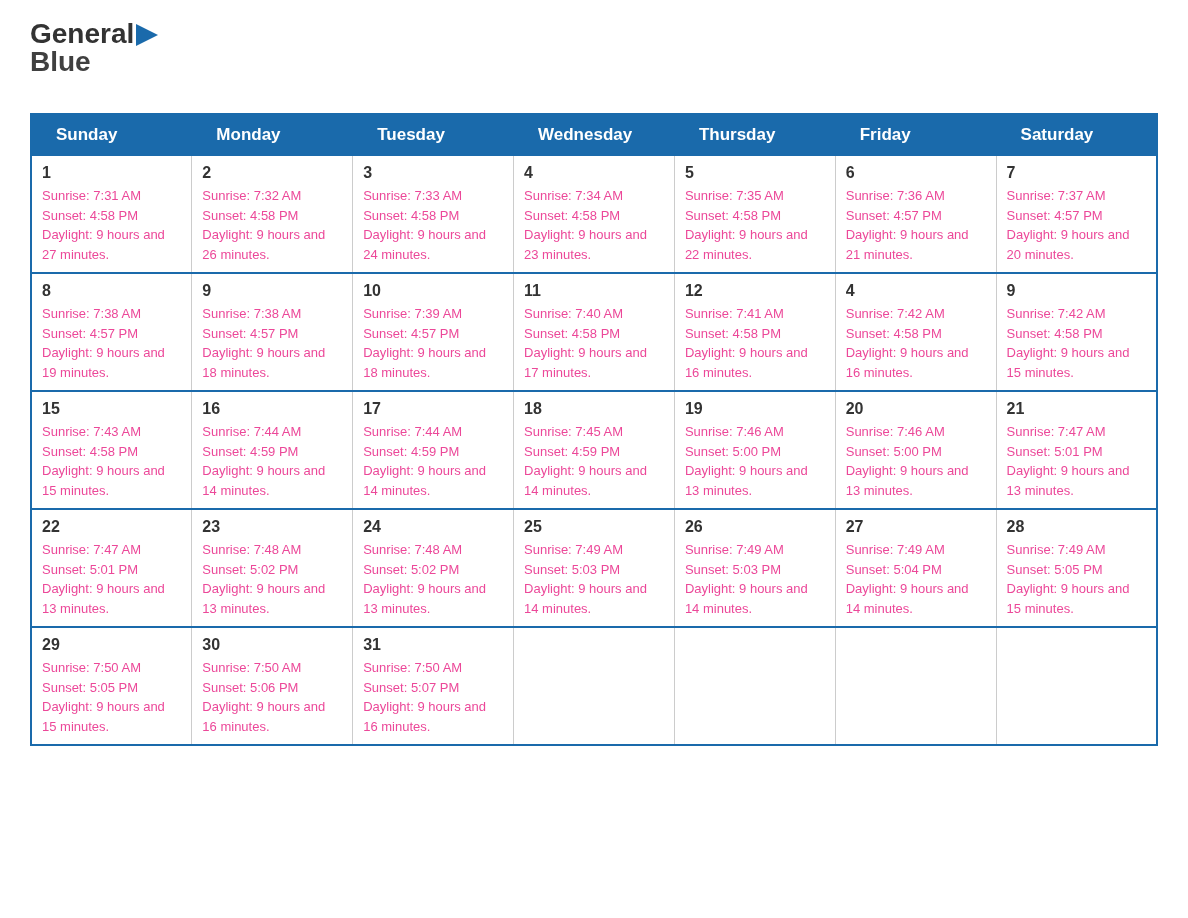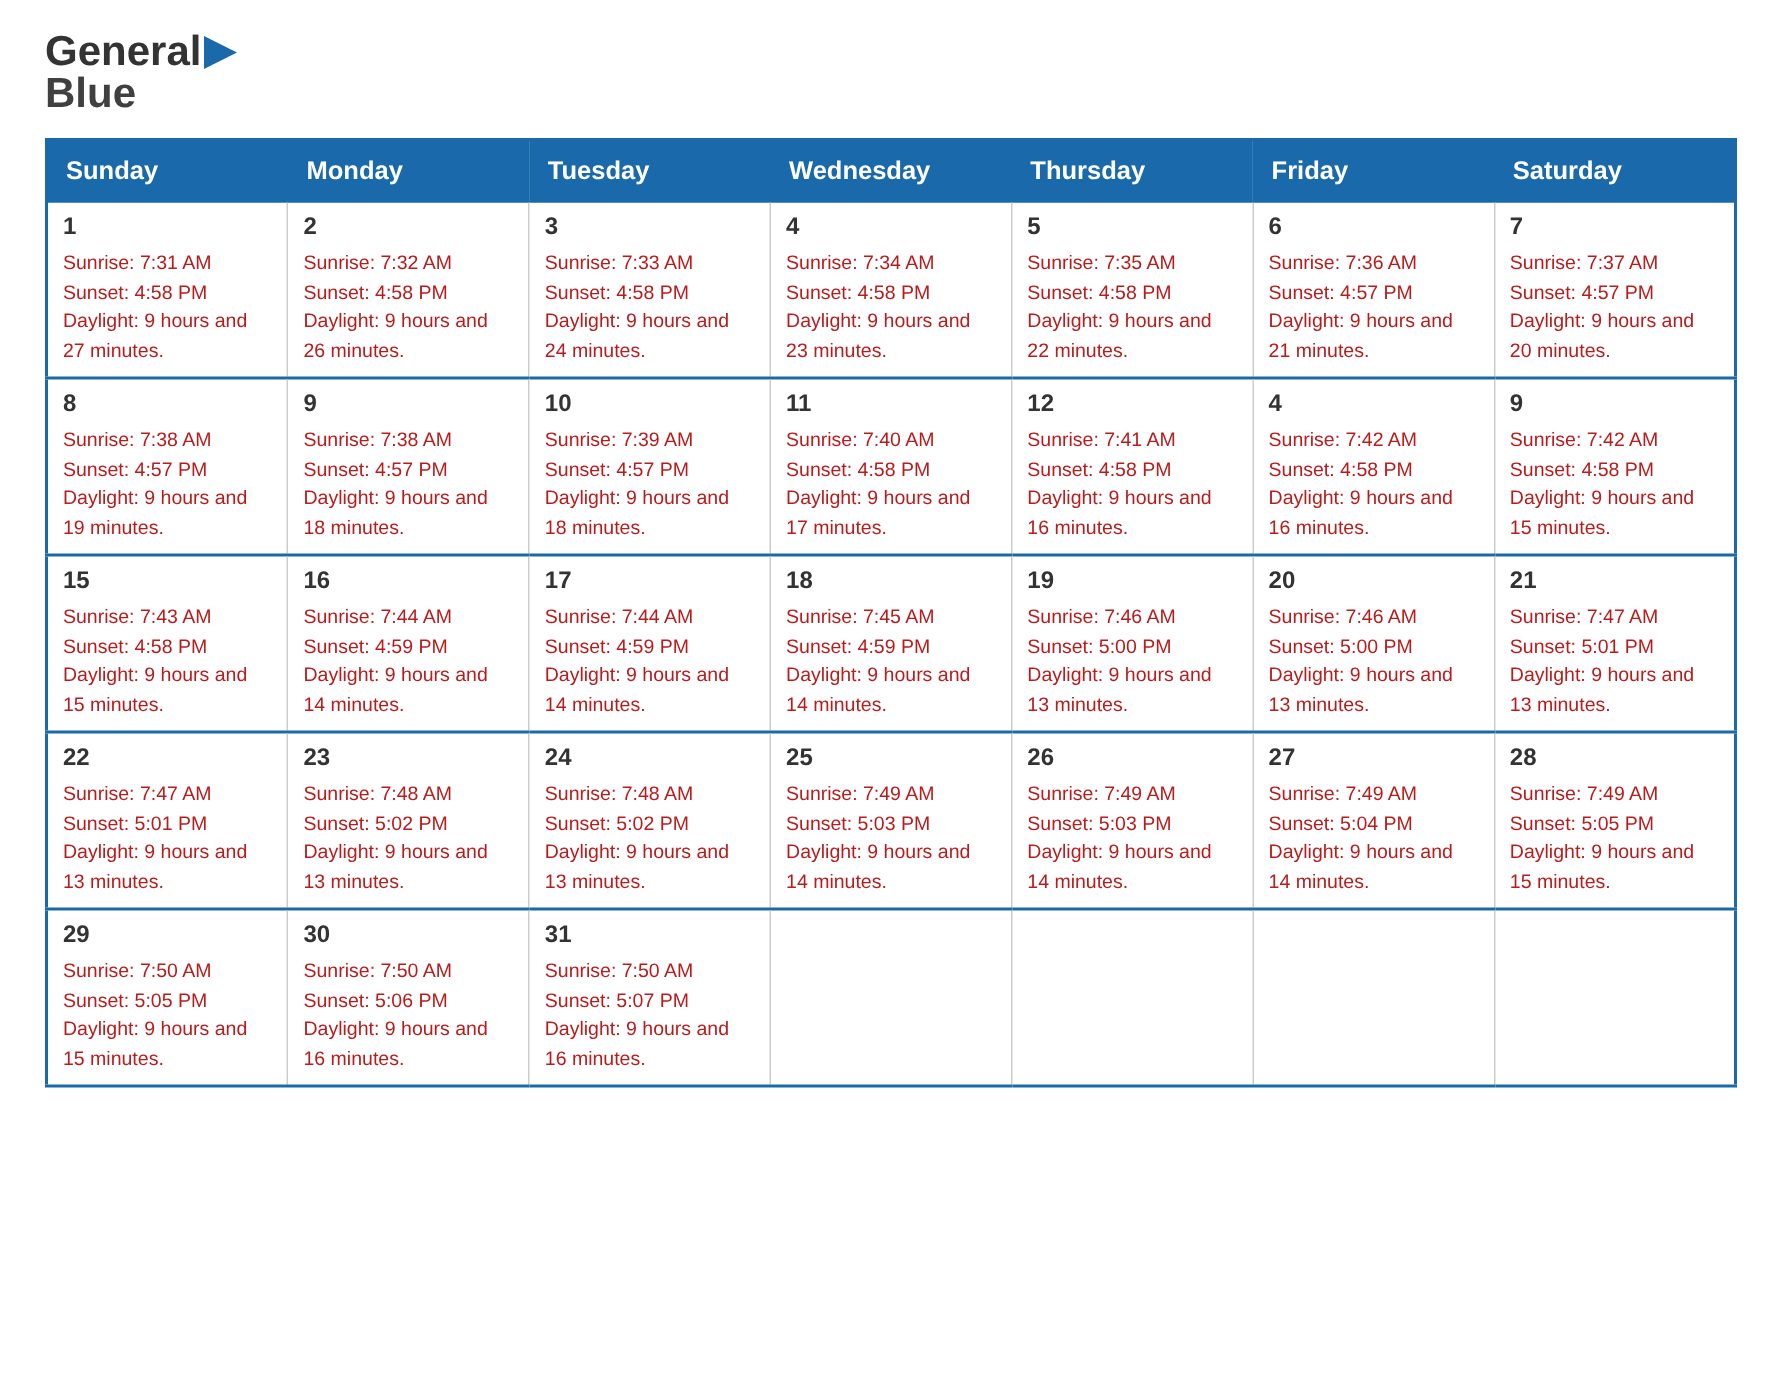--- a/index.html
+++ b/index.html
@@ -7,21 +7,21 @@
       font-family: Arial, sans-serif;
       background: #fff;
       width: 1188px;
       min-height: 918px;
       padding: 20px 30px;
     }
     .header {
       display: flex;
       justify-content: space-between;
       align-items: flex-start;
-      margin-bottom: 16px;
+      margin-bottom: 37px;
     }
     .logo {
       display: flex;
       flex-direction: column;
       align-items: flex-start;
     }
     .logo-general {
       font-size: 28px;
       font-weight: bold;
       color: #333;
@@ -54,21 +54,21 @@
     .calendar {
       width: 100%;
       border-collapse: collapse;
       border: 2px solid #1a6aab;
     }
     .calendar th {
       background-color: #1a6aab;
       color: #fff;
       font-size: 17px;
       font-weight: bold;
-      padding: 10px 12px;
+      padding: 10px 24px;
       text-align: left;
       border: 1px solid #1a6aab;
     }
     .calendar td {
       vertical-align: top;
       padding: 8px 10px;
       border: 1px solid #ccc;
       border-bottom: 2px solid #1a6aab;
       font-size: 13px;
       color: #333;
@@ -80,21 +80,21 @@
     }
     .day-num {
       font-size: 16px;
       font-weight: bold;
       margin-bottom: 4px;
       display: block;
     }
     .day-info {
       font-size: 13px;
       line-height: 1.5;
-      color: #b91c1c;
+      color: #ec4899;
     }
     .last-row td {
       border-bottom: 2px solid #1a6aab;
     }
   </style>
 </head>
 <body>
 
 <div class="header">
   <div class="logo">

